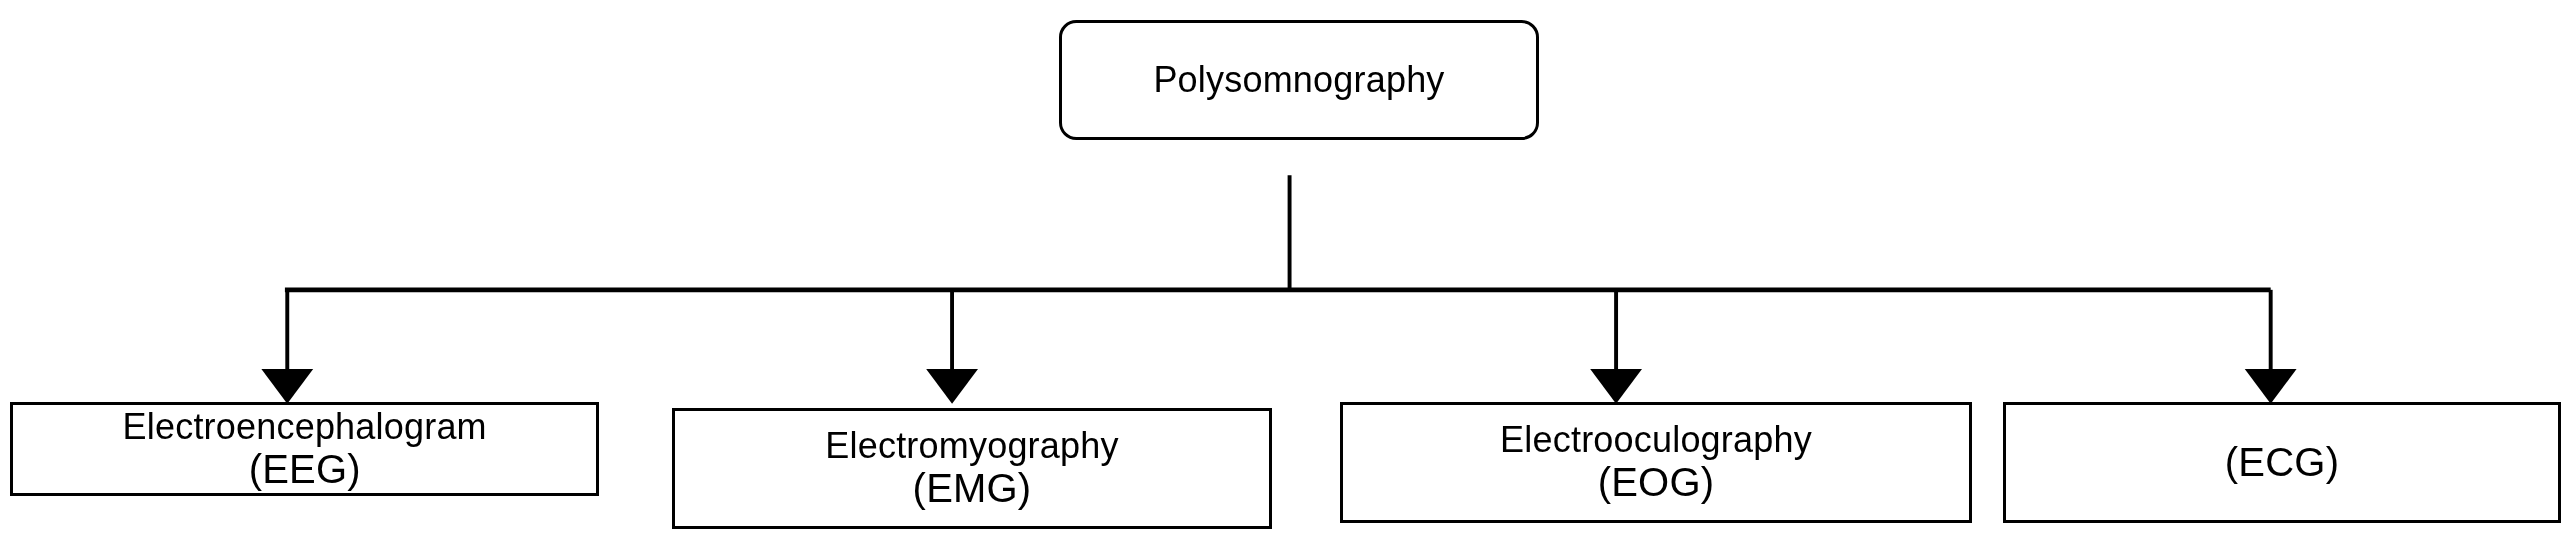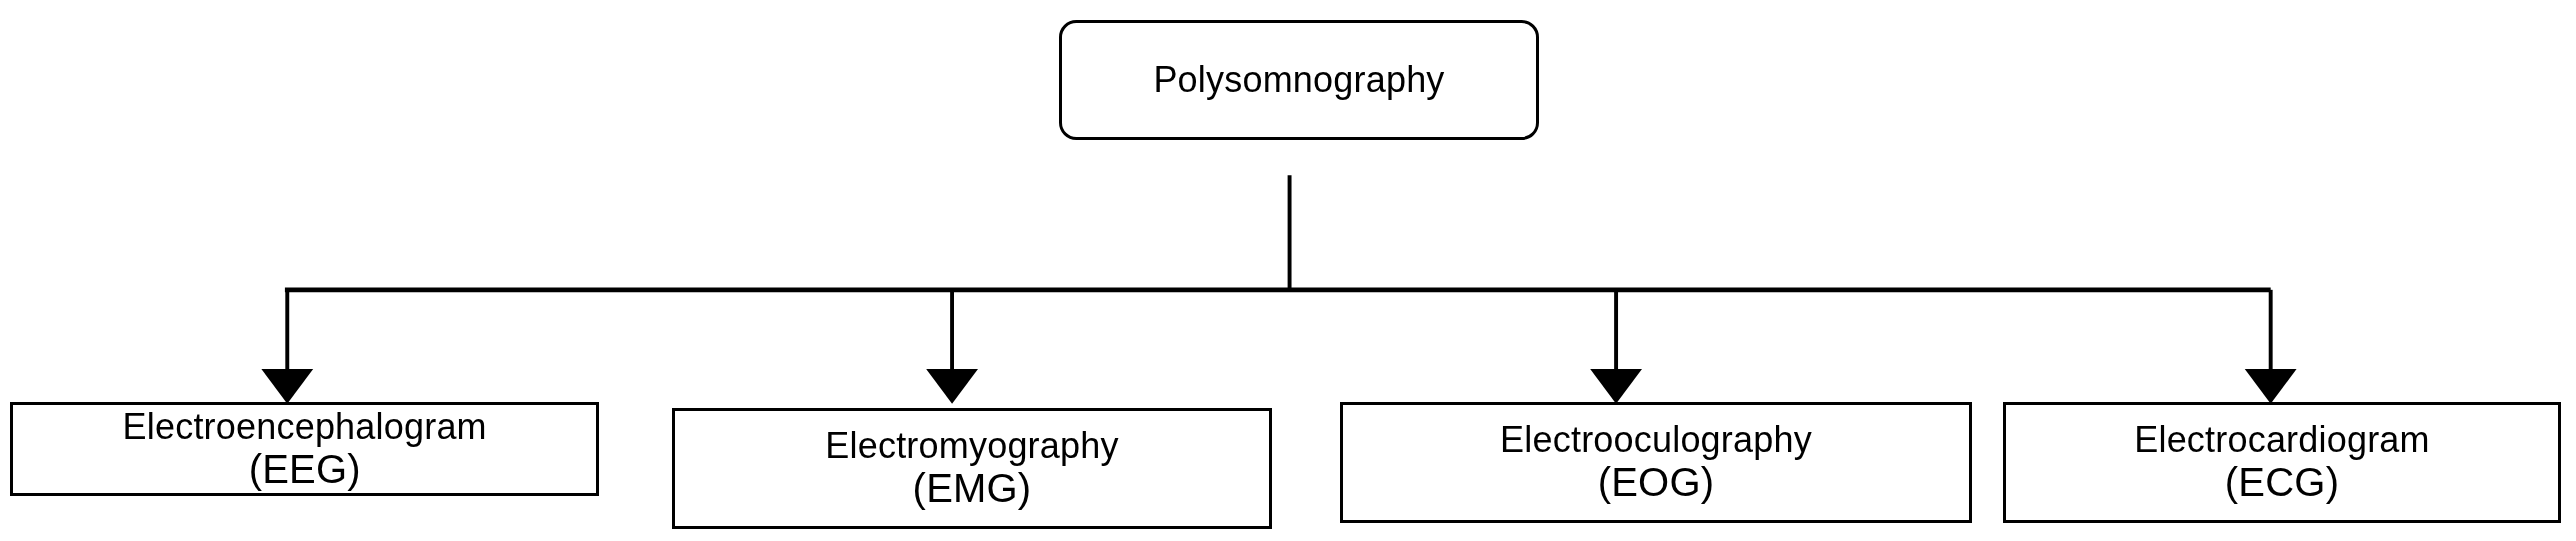--- a/index.html
+++ b/index.html
@@ -107,18 +107,17 @@
     <span class="node-label">Electromyography</span>
     <span class="node-abbrev">(EMG)</span>
   </div>
 
   <div class="node-box" id="node-eog">
     <span class="node-label">Electrooculography</span>
     <span class="node-abbrev">(EOG)</span>
   </div>
 
   <div class="node-box" id="node-ecg">
-    <span class="node-label">Electrocardiogram</span>
     <span class="node-abbrev">(ECG)</span>
   </div>
 
 </div>
 
 
 </body></html>

